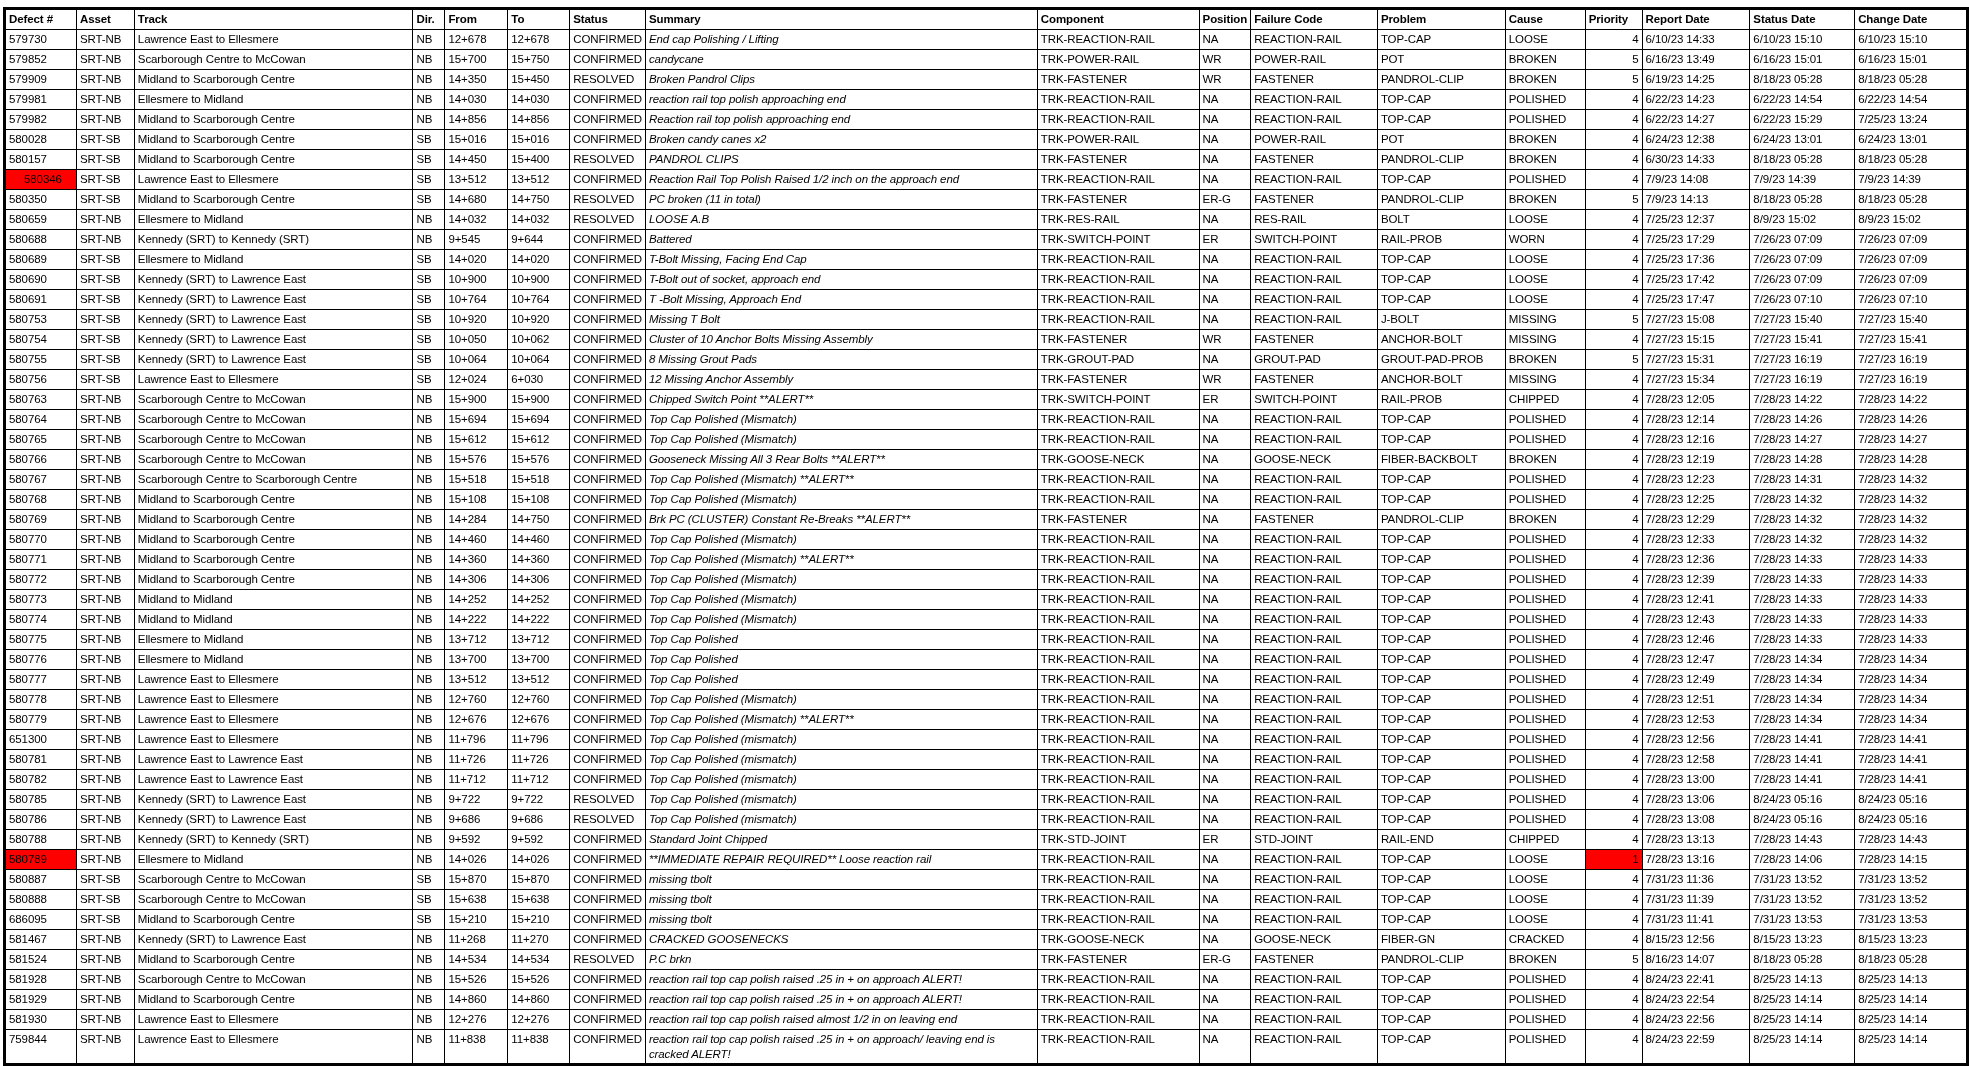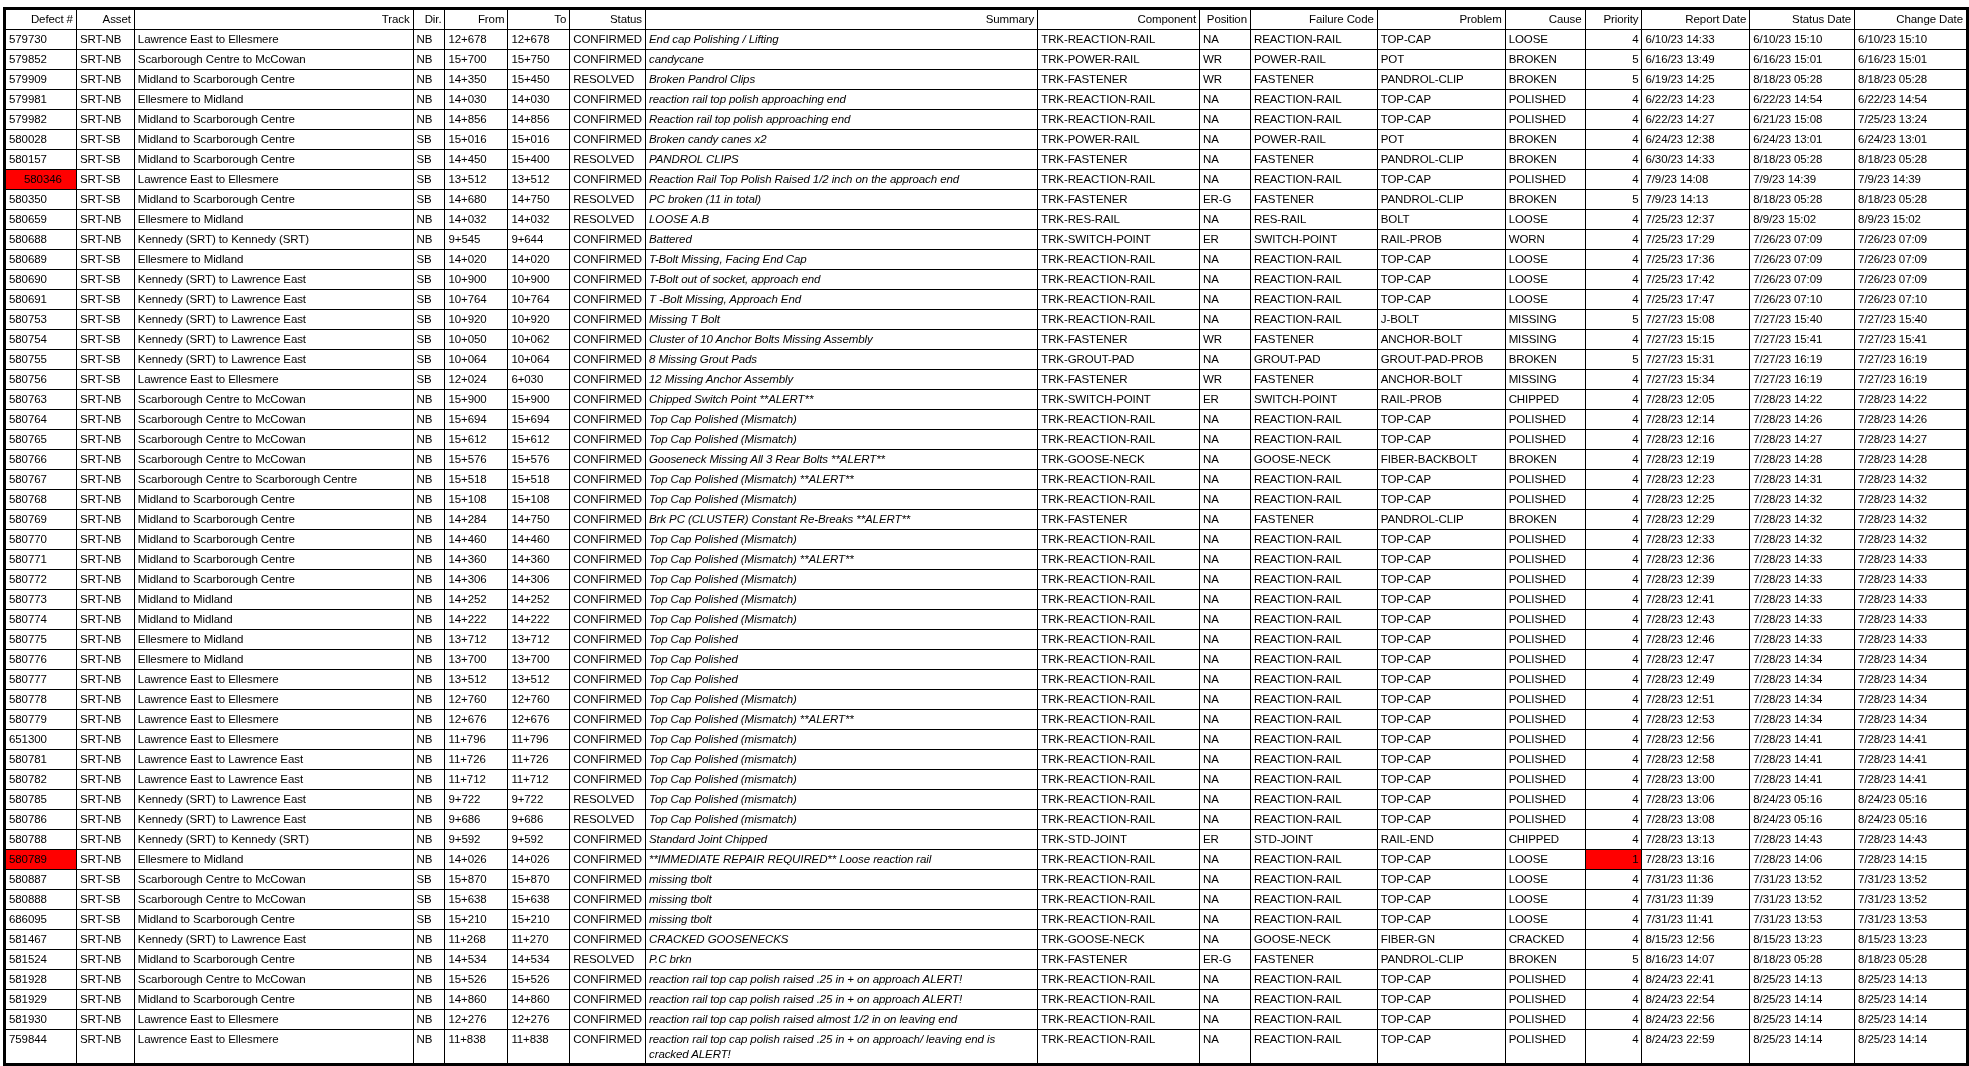--- a/index.html
+++ b/index.html
@@ -11,21 +11,21 @@
     font-size:11.5px;
     letter-spacing:-0.1px;
     line-height:15px;
     padding:2px 3px 1px 3px;
     vertical-align:top;
     color:#000;
     overflow:hidden;
     white-space:nowrap;
     height:16px;
   }
-  th{font-weight:normal;text-align:right;}
+  th{font-weight:bold;text-align:left;}
   td.wrap{white-space:normal;font-style:italic;}
   td.hl{background:#ff0000;}
 </style>
 </head>
 <body>
 
 <div class="sheet">
   <table>
     <colgroup>
         <col style="width: 72px;">
@@ -153,21 +153,21 @@
           <td>14+856</td>
           <td>CONFIRMED</td>
           <td class="wrap">Reaction rail top polish approaching end</td>
           <td>TRK-REACTION-RAIL</td>
           <td>NA</td>
           <td>REACTION-RAIL</td>
           <td>TOP-CAP</td>
           <td>POLISHED</td>
           <td style="text-align: right;">4</td>
           <td>6/22/23 14:27</td>
-          <td>6/21/23 15:08</td>
+          <td>6/22/23 15:29</td>
           <td>7/25/23 13:24</td>
         </tr>
         <tr>
           <td>580028</td>
           <td>SRT-SB</td>
           <td>Midland to Scarborough Centre</td>
           <td>SB</td>
           <td>15+016</td>
           <td>15+016</td>
           <td>CONFIRMED</td>

